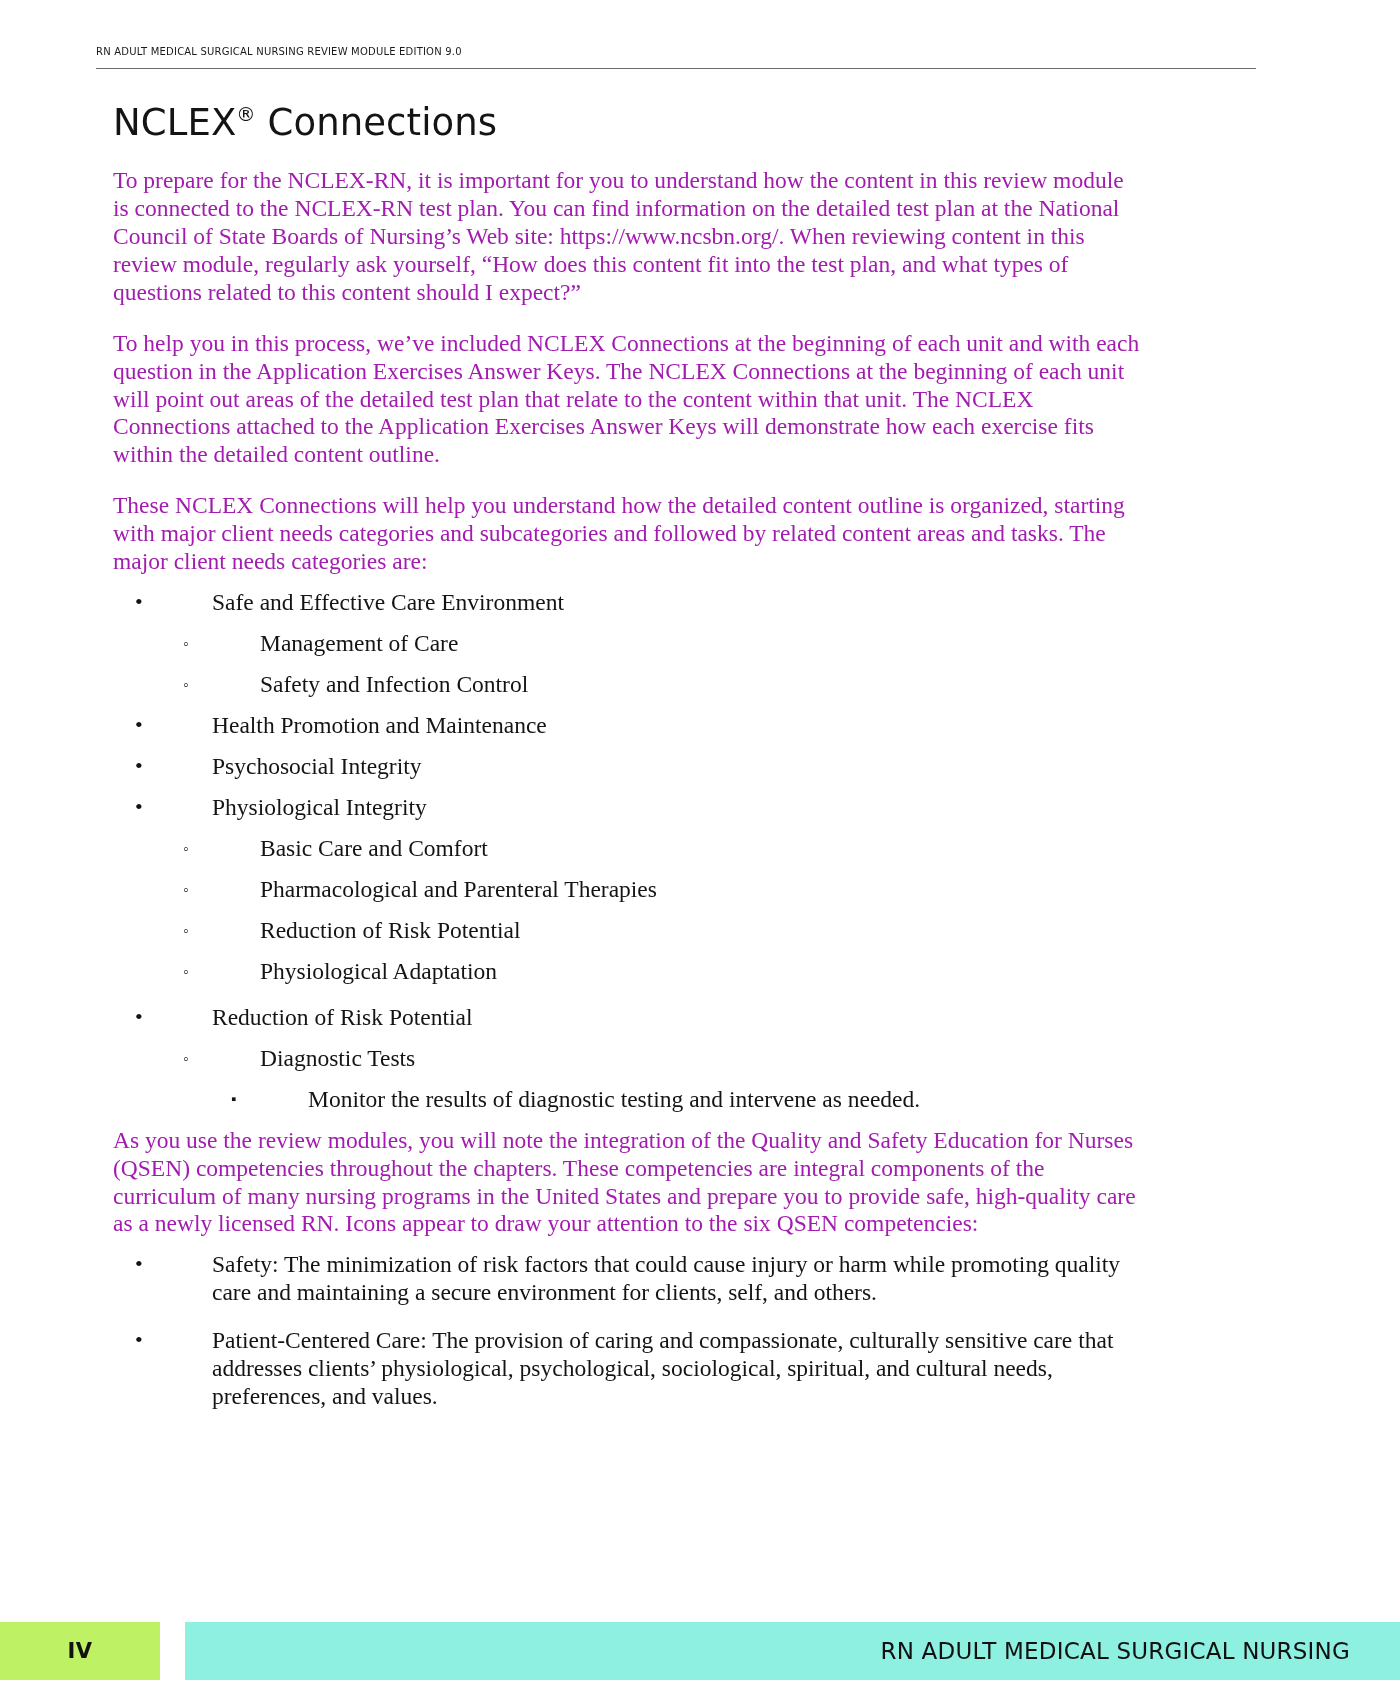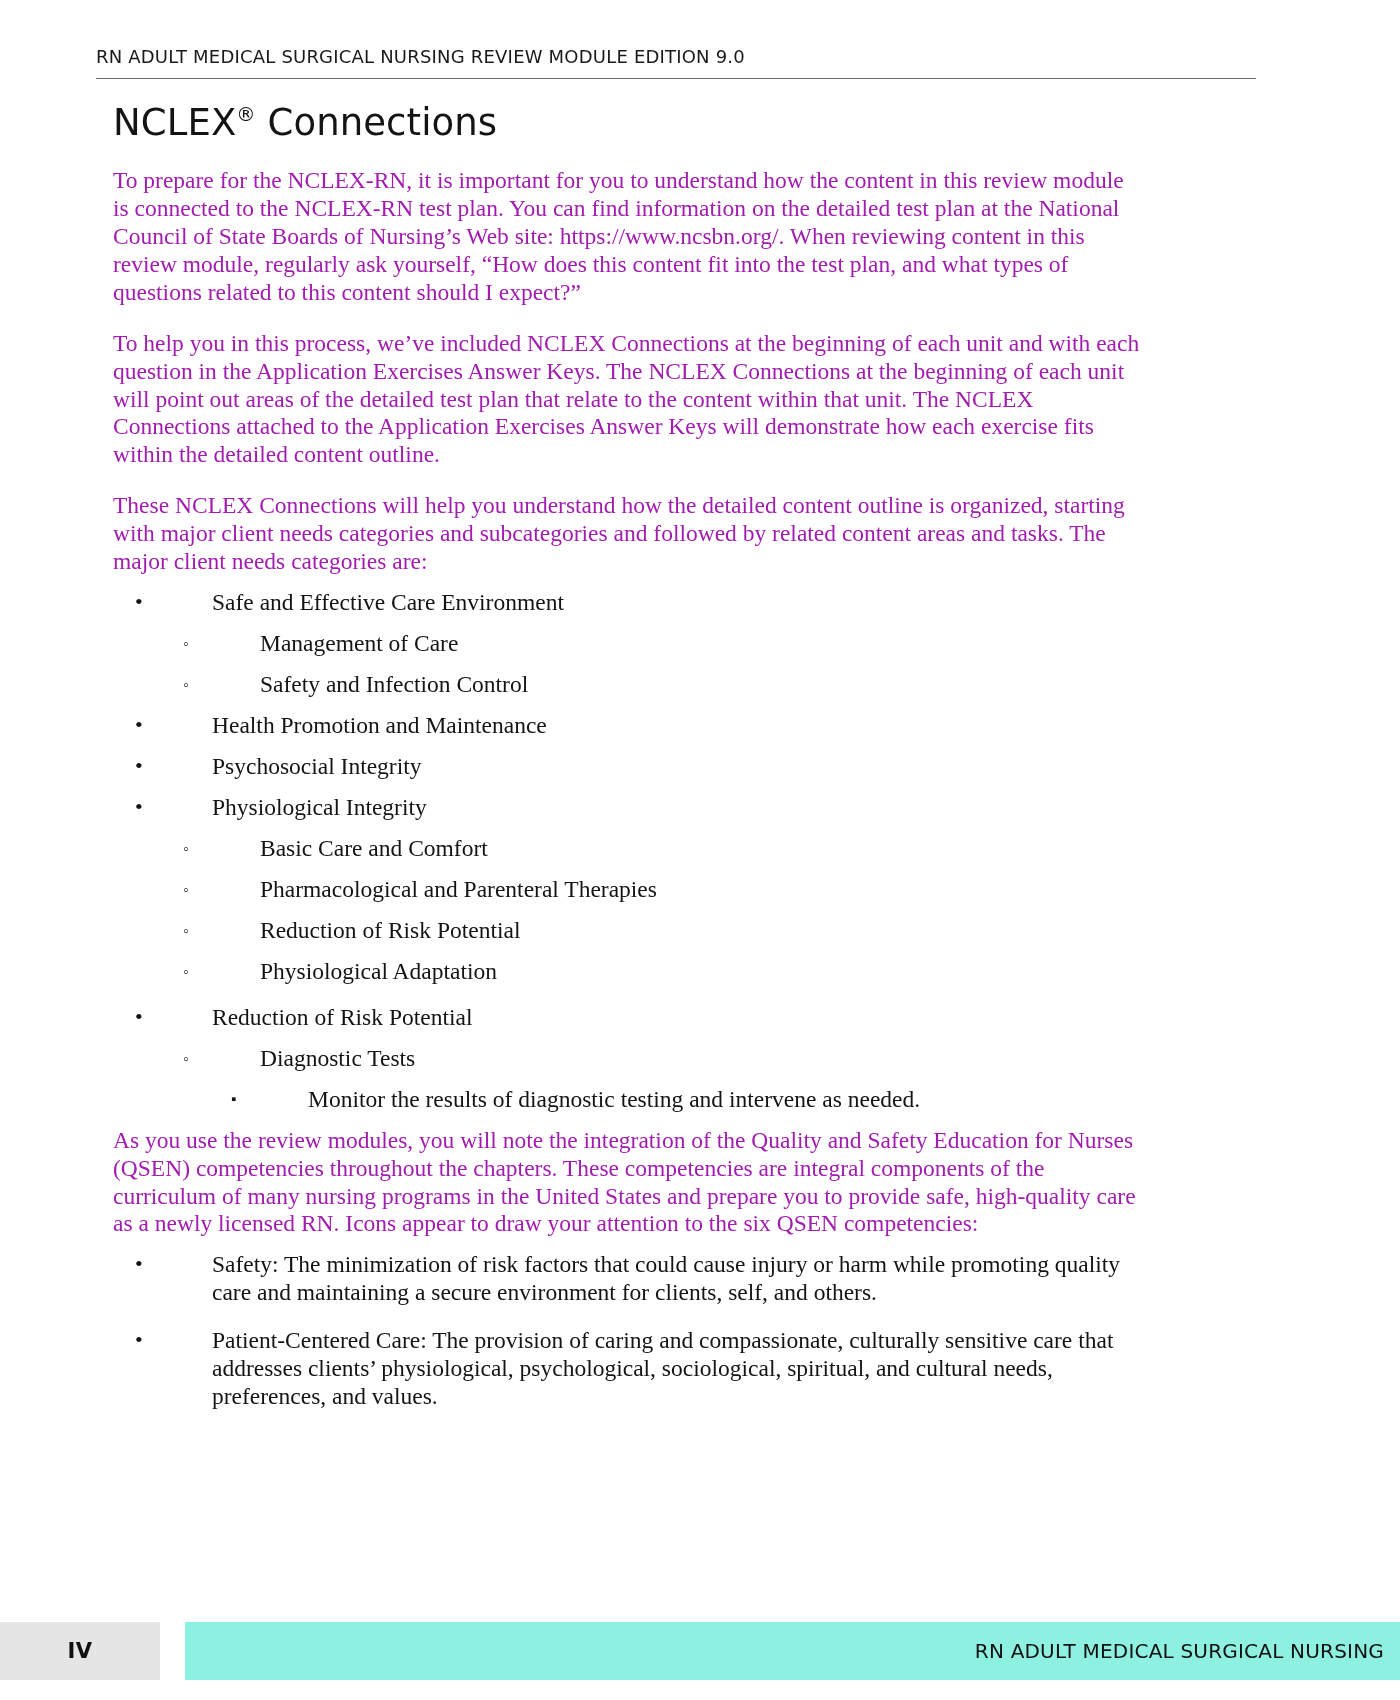--- a/index.html
+++ b/index.html
@@ -17,21 +17,21 @@
     overflow: hidden;
   }
 
   
   .running-head {
     position: absolute;
     top: 46px;
     left: 96px;
     width: 1160px;
     font-family: "DejaVu Sans", sans-serif;
-    font-size: 18px;
+    font-size: 10px;
     letter-spacing: 0.2px;
     color: #1a1a1a;
     padding-bottom: 11px;
     border-bottom: 1.3px solid #6b6b6b;
     white-space: nowrap;
   }
 
   
   .page-body {
     position: absolute;
@@ -120,21 +120,21 @@
     bottom: 0;
     width: 1400px;
     height: 78px;
   }
   .footer-page {
     position: absolute;
     left: 0;
     top: 0;
     width: 160px;
     height: 58px;
-    background: #e5e5e5;
+    background: #bef264;
     display: flex;
     align-items: center;
     justify-content: center;
   }
   .footer-page span {
     font-family: "DejaVu Sans", sans-serif;
     font-size: 21px;
     font-weight: 700;
     color: #111111;
     letter-spacing: 0.5px;
@@ -145,24 +145,24 @@
     top: 0;
     width: 1215px;
     height: 58px;
     background: #8df0e0;
     display: flex;
     align-items: center;
     justify-content: flex-end;
   }
   .footer-bar span {
     font-family: "DejaVu Sans", sans-serif;
-    font-size: 20px;
+    font-size: 23px;
     color: #111111;
     letter-spacing: 0.2px;
-    padding-right: 16px;
+    padding-right: 50px;
     white-space: nowrap;
   }
 </style>
 </head>
 <body>
 
 <div class="running-head">RN ADULT MEDICAL SURGICAL NURSING REVIEW MODULE EDITION 9.0</div>
 
 <div class="page-body">
 

